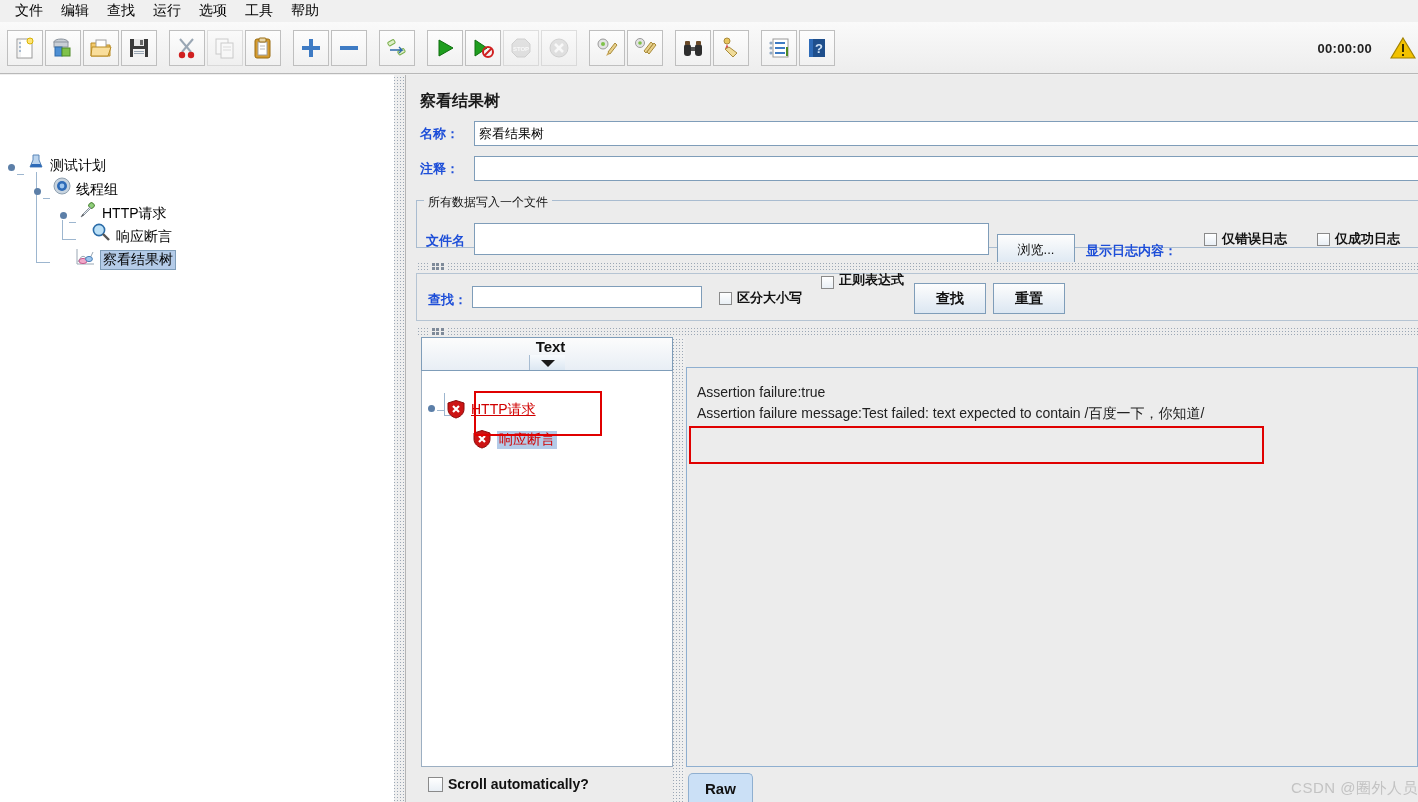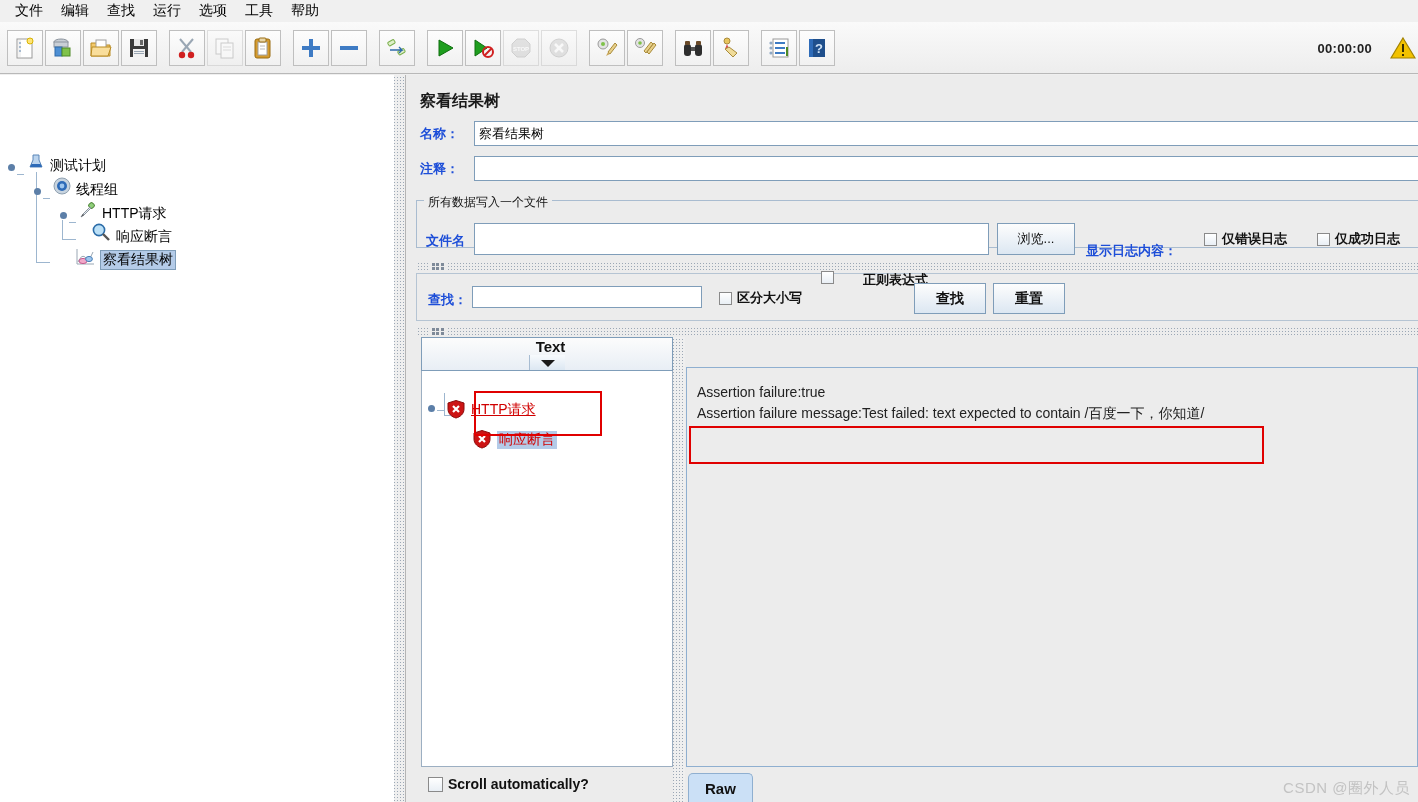--- a/index.html
+++ b/index.html
@@ -163,21 +163,21 @@
     position:absolute;left:2px;top:4px;height:29px;display:flex;align-items:center;
     padding:0 16px;background:#CBE0F6;border:1px solid #8FAFD0;border-bottom:none;
     border-radius:5px 5px 0 0;font-size:15px;font-weight:bold;color:#111;box-sizing:border-box;
   }
 
   
   .redbox{position:absolute;border:2px solid #E00000;box-sizing:border-box;pointer-events:none;}
 
   
   .watermark{
-    position:absolute;right:8px;bottom:4px;font-size:15px;color:#C3C3C3;
+    position:absolute;right:0;bottom:4px;font-size:15px;color:#C3C3C3;
     white-space:nowrap;letter-spacing:.5px;
   }
 
   
   .rnode{position:absolute;display:flex;align-items:center;white-space:nowrap;height:22px;}
   .rlabel{font-size:14px;margin-left:5px;color:#D00000;}
   .rlabel.selhl{background:#B4CBE8;color:#D00000;padding:0 2px;}
 </style>
 </head>
 <body>
@@ -486,21 +486,21 @@
     <div class="frow" style="left:14px;top:85px;">
       <span class="flabel">注释：</span>
     </div>
     <div class="tfield" style="position:absolute;left:68px;top:81px;width:945px;height:25px;"></div>
 
     <div class="groupbox" style="left:10px;top:125px;width:1003px;height:48px;"></div>
     <div class="grouptitle" style="left:18px;top:119px;">所有数据写入一个文件</div>
 
     <div class="flabel" style="position:absolute;left:20px;top:157px;">文件名</div>
     <div class="tfield" style="position:absolute;left:68px;top:148px;width:515px;height:32px;"></div>
-    <div class="btn" style="position:absolute;left:591px;top:148px;width:78px;height:32px;">浏览...</div>
+    <div class="btn" style="position:absolute;left:591px;top:159px;width:78px;height:32px;">浏览...</div>
 
     <div class="flabel" style="position:absolute;left:680px;top:157px;margin-top:10px;">显示日志内容：</div>
 
     <div style="position:absolute;left:798px;top:155px;display:flex;align-items:center;">
       <span class="cbx"></span>
       <span class="cbx-lab">仅错误日志</span>
     </div>
 
     <div style="position:absolute;left:911px;top:155px;display:flex;align-items:center;">
       <span class="cbx"></span>
@@ -521,21 +521,21 @@
     <div class="groupbox" style="left:10px;top:198px;width:1003px;height:48px;border-color:#B5C4D3;"></div>
 
     <div class="flabel" style="position:absolute;left:22px;top:216px;">查找：</div>
     <div class="tfield" style="position:absolute;left:66px;top:211px;width:230px;height:22px;"></div>
 
     <div style="position:absolute;left:313px;top:214px;display:flex;align-items:center;">
       <span class="cbx"></span>
       <span class="cbx-lab">区分大小写</span>
     </div>
 
-    <div style="position:absolute;left:415px;top:196px;display:flex;align-items:flex-start;gap:24px;">
+    <div style="position:absolute;left:415px;top:196px;display:flex;align-items:flex-end;">
       <span class="cbx"></span>
       <span class="cbx-lab">正则表达式</span>
     </div>
 
     <div class="btn bold" style="position:absolute;left:508px;top:208px;width:72px;height:31px;font-size:14px;">查找</div>
     <div class="btn bold" style="position:absolute;left:587px;top:208px;width:72px;height:31px;font-size:14px;">重置</div>
 
     <div class="hsplit" style="left:10px;top:252px;width:1003px;">
       <span class="grip">
         <i style="left:2px;top:1px;"></i>

